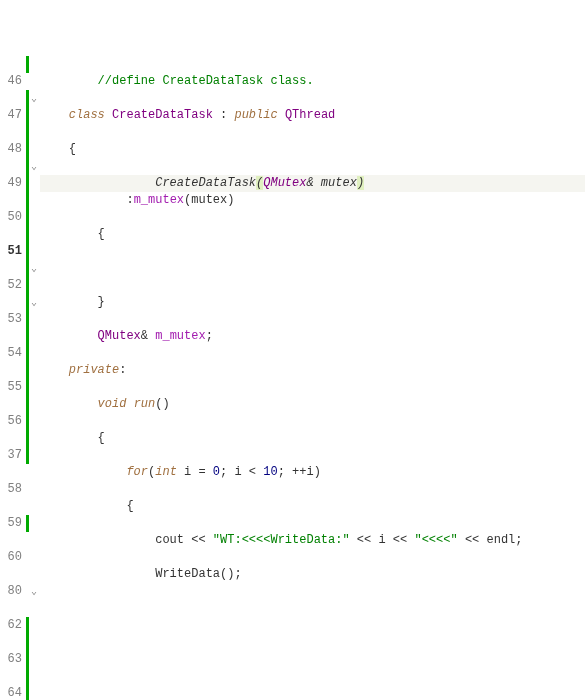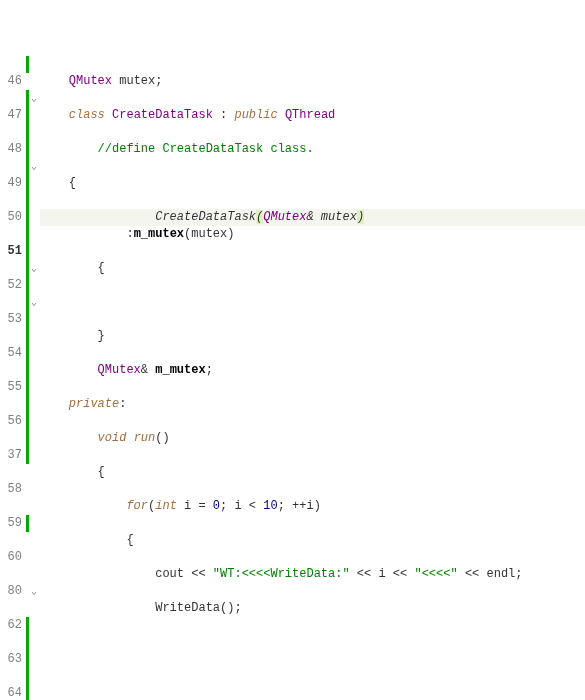--- a/index.html
+++ b/index.html
@@ -55,21 +55,21 @@
   padding-left: 2px;
 }
 .row { height: 17px; }
 .line-hl { background: #f5f5f0; display: inline-block; width: 100%; font-style: italic; }
 .kw { color: #a07040; font-style: italic; } 
 .type { color: #800080; } 
 .comment { color: #008000; } 
 .str { color: #008000; } 
 .num { color: #000080; } 
 .paren-hl { background: #e0f0c0; }
-.decl { color: #000000; font-weight: bold; } 
+.decl { color: #a21caf; font-weight: normal; } 
 </style>
 </head>
 <body>
 
 
 
 <div class="editor">
 <div class="gutter">
 <div class="row">46</div>
 <div class="row">47</div>
@@ -108,23 +108,22 @@
 
 
 
 
 
 
 
 </div>
 <div class="markers" id="markers"><div class="marker-green" style="top: 0px;"></div><div class="marker-green" style="top: 34px;"></div><div class="fold" style="top: 34px;">⌄</div><div class="marker-green" style="top: 51px;"></div><div class="marker-green" style="top: 68px;"></div><div class="marker-green" style="top: 85px;"></div><div class="marker-green" style="top: 102px;"></div><div class="fold" style="top: 102px;">⌄</div><div class="marker-green" style="top: 119px;"></div><div class="marker-green" style="top: 136px;"></div><div class="marker-green" style="top: 153px;"></div><div class="marker-green" style="top: 170px;"></div><div class="marker-green" style="top: 187px;"></div><div class="marker-green" style="top: 204px;"></div><div class="fold" style="top: 204px;">⌄</div><div class="marker-green" style="top: 221px;"></div><div class="marker-green" style="top: 238px;"></div><div class="fold" style="top: 238px;">⌄</div><div class="marker-green" style="top: 255px;"></div><div class="marker-green" style="top: 272px;"></div><div class="marker-green" style="top: 289px;"></div><div class="marker-green" style="top: 306px;"></div><div class="marker-green" style="top: 323px;"></div><div class="marker-green" style="top: 340px;"></div><div class="marker-green" style="top: 357px;"></div><div class="marker-green" style="top: 374px;"></div><div class="marker-green" style="top: 391px;"></div><div class="marker-green" style="top: 459px;"></div><div class="fold" style="top: 527px;">⌄</div><div class="marker-green" style="top: 561px;"></div><div class="marker-green" style="top: 578px;"></div><div class="marker-green" style="top: 595px;"></div><div class="marker-green" style="top: 612px;"></div><div class="marker-green" style="top: 629px;"></div></div>
 <div class="code">
-<div class="row">    <span class="type">QMutex</span> mutex;</div>
+<div class="row">    <span class="comment">    //define CreateDataTask class.</span></div>
 <div class="row">    <span class="kw">class</span> <span class="type">CreateDataTask</span> : <span class="kw">public</span> <span class="type">QThread</span></div>
-<div class="row">    <span class="comment">    //define CreateDataTask class.</span></div>
 <div class="row">    {</div>
 <div class="row line-hl">        <span>        CreateDataTask</span><span class="paren-hl">(</span><span class="type">QMutex</span>&amp; mutex<span class="paren-hl">)</span></div>
 <div class="row">            :<span class="decl">m_mutex</span>(mutex)</div>
 <div class="row">        {</div>
 <div class="row"></div>
 <div class="row">        }</div>
 <div class="row">        <span class="type">QMutex</span>&amp; <span class="decl">m_mutex</span>;</div>
 <div class="row">    <span class="kw">private</span>:</div>
 <div class="row">        <span class="kw">void</span> <span class="kw"><i>run</i></span>()</div>
 <div class="row">        {</div>

